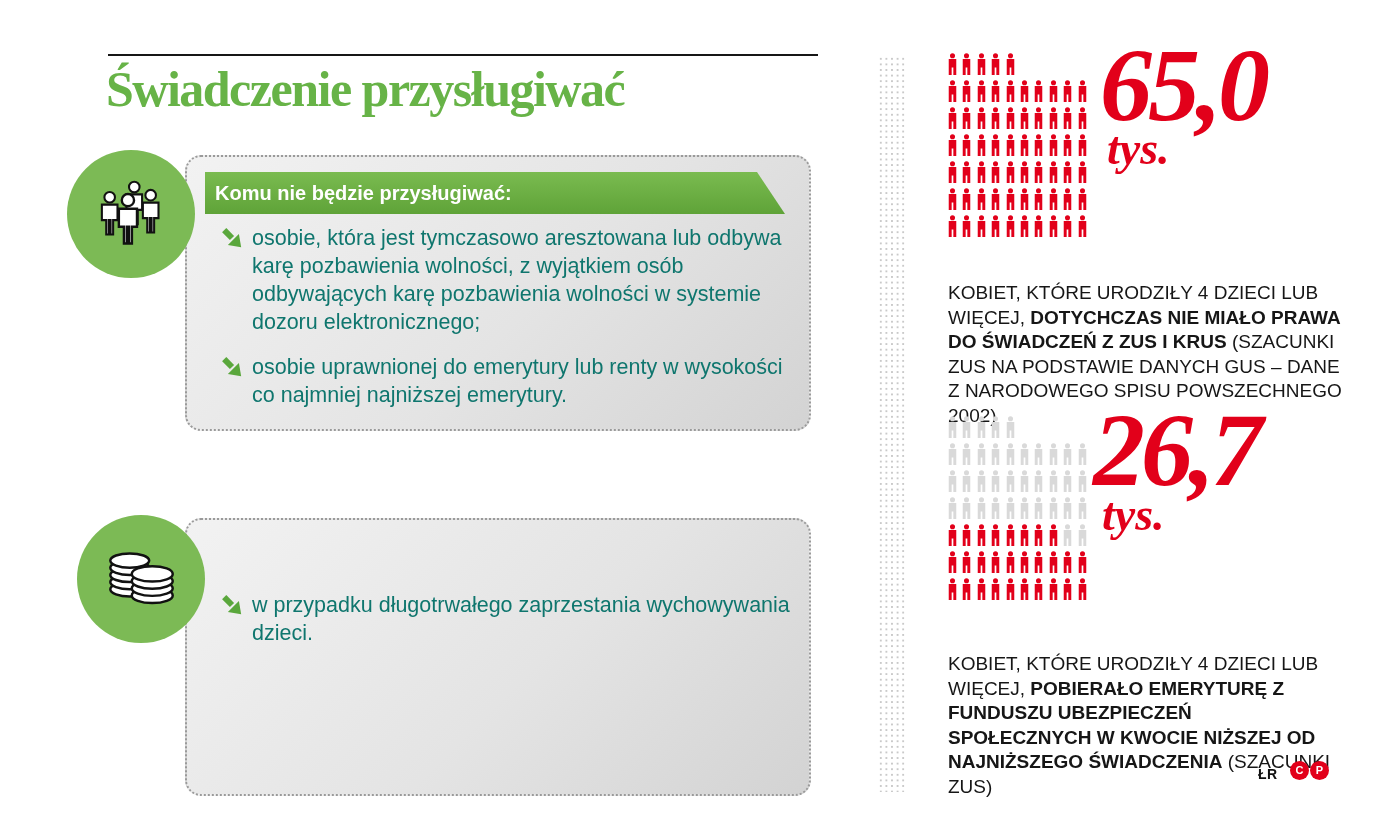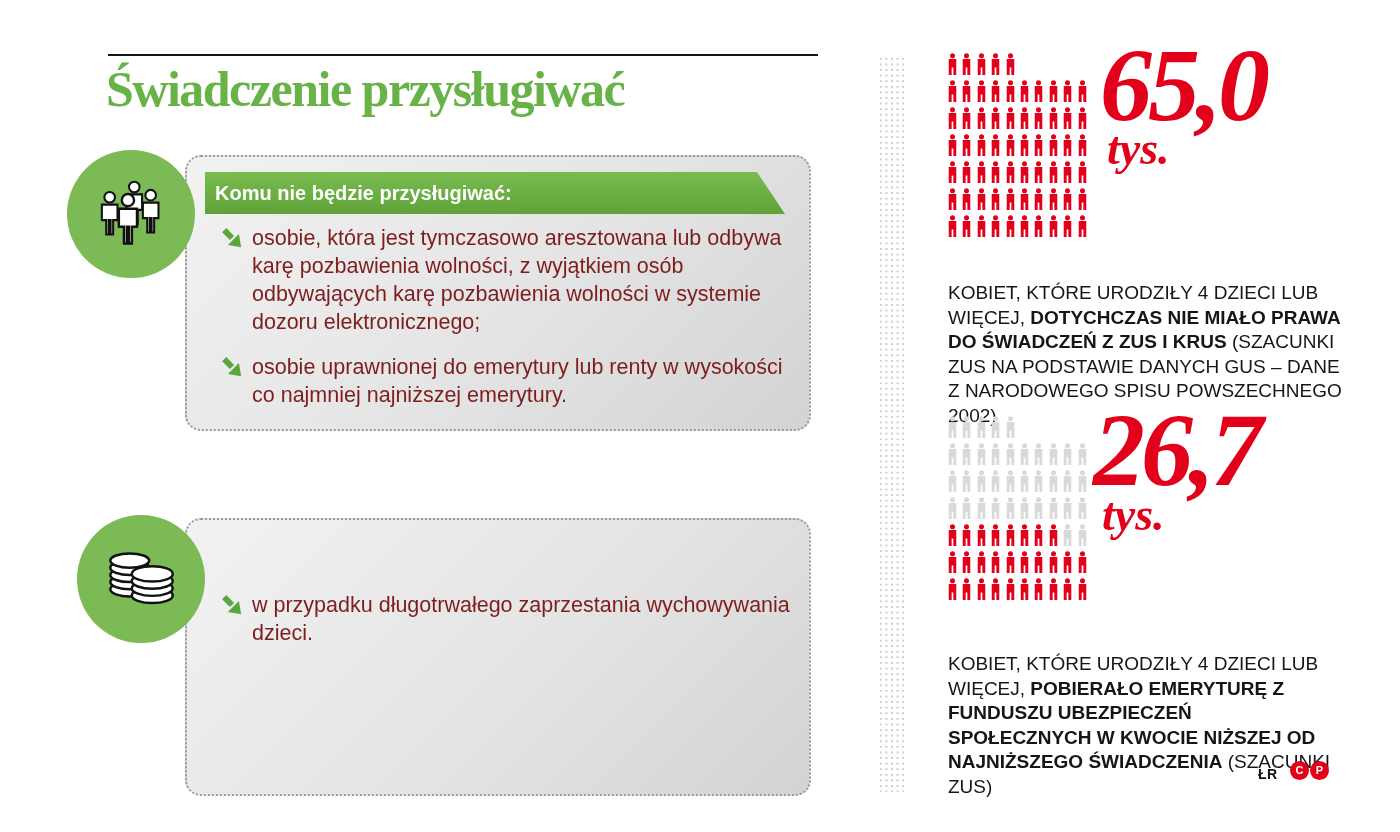--- a/index.html
+++ b/index.html
@@ -26,21 +26,21 @@
     background:linear-gradient(180deg,#7abb50 0%,#5fa338 100%);
     clip-path:polygon(0 0, calc(100% - 28px) 0, 100% 100%, 0 100%);}
   .banner-1{top:172px;width:580px;}
   .banner-2{top:536px;width:586px;}
 
   .bullets{position:absolute;left:221px;width:575px;z-index:2;}
   .bullets-1{top:224px;}
   .bullets-2{top:591px;}
   .bullet{display:flex;gap:9px;margin-bottom:17px;}
   .bullet .arr{flex:0 0 auto;margin-top:3px;}
-  .bullet .txt{font-size:21.5px;line-height:28px;color:#7f1d1d;}
+  .bullet .txt{font-size:21.5px;line-height:28px;color:#0f766e;}
 
   .dots-band{position:absolute;left:878px;top:56px;width:28px;height:736px;
     background-image:radial-gradient(circle,#c9c9c9 1.15px,transparent 1.3px);
     background-size:5.6px 5.6px;}
 
   .pictogrid{position:absolute;left:946px;width:150px;}
   .grid-1{top:52px;}
   .grid-2{top:415px;}
   .p-row{height:27px;display:flex;}
   .p-row svg{width:13px;height:25px;margin-right:1.4px;display:block;}

